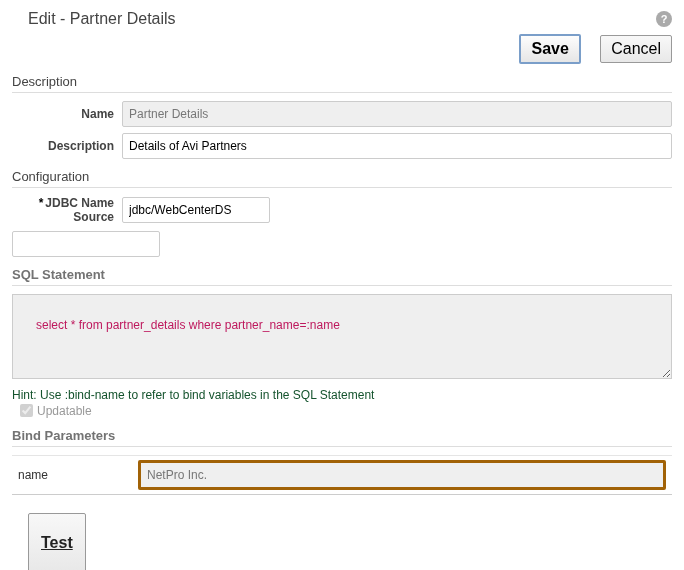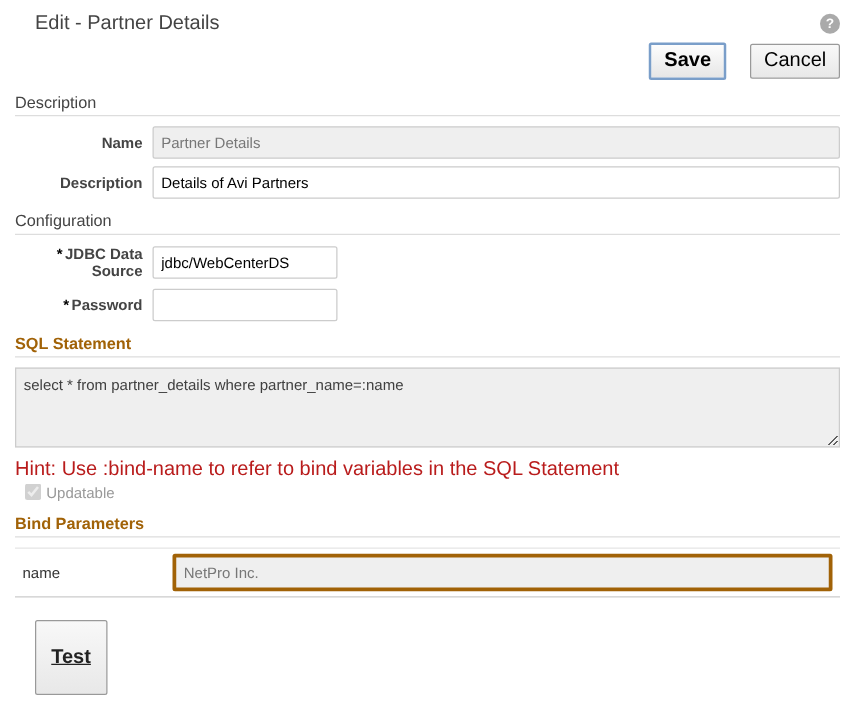--- a/index.html
+++ b/index.html
@@ -58,21 +58,21 @@
   }
   .section-header {
     font-size: 13px;
     color: #444;
     padding-bottom: 3px;
     border-bottom: 1px solid #ddd;
     margin: 10px 0 8px 0;
   }
   .section-header.strong {
     font-weight: bold;
-    color: #a16207;
+    color: #737373;
   }
   .form-row {
     display: flex;
     align-items: center;
     margin: 6px 0;
   }
   .form-label {
     width: 110px;
     text-align: right;
     padding-right: 8px;
@@ -92,32 +92,32 @@
   .form-input.readonly {
     background: #efefef;
     color: #777;
   }
   .form-input.short {
     flex: none;
     width: 148px;
   }
   textarea.sql {
     width: 100%;
-    height: 64px;
+    height: 85px;
     border: 1px solid #ccc;
     background: #efefef;
-    color: #404040;
-    padding: 6px;
+    color: #be185d;
+    padding: 23px;
     font-family: Arial, Helvetica, sans-serif;
     font-size: 12px;
     resize: both;
   }
   .hint {
-    color: #b91c1c;
-    font-size: 16px;
+    color: #14532d;
+    font-size: 12px;
     margin: 6px 0 2px 0;
   }
   .chk-row {
     margin: 2px 0 10px 8px;
     color: #999;
     display: flex;
     align-items: center;
     gap: 4px;
   }
   .chk-row input { margin:0; }
@@ -184,26 +184,25 @@
 </div>
 
 <div class="form-row">
   <div class="form-label">Description</div>
   <input class="form-input" value="Details of Avi Partners" style="">
 </div>
 
 <div class="section-header">Configuration</div>
 
 <div class="form-row">
-  <div class="form-label"><span class="req">*</span><span>JDBC Data Source</span></div>
+  <div class="form-label"><span class="req">*</span><span>JDBC Name Source</span></div>
   <input class="form-input short" value="jdbc/WebCenterDS" style="">
 </div>
 
 <div class="form-row">
-  <div class="form-label"><span class="req">*</span><span>Password</span></div>
   <input type="password" class="form-input short" value="" style="">
 </div>
 
 <div class="section-header strong">SQL Statement</div>
 
 <textarea class="sql" style="">select * from partner_details where partner_name=:name</textarea>
 
 <div class="hint">Hint: Use :bind-name to refer to bind variables in the SQL Statement</div>
 
 <div class="chk-row">

